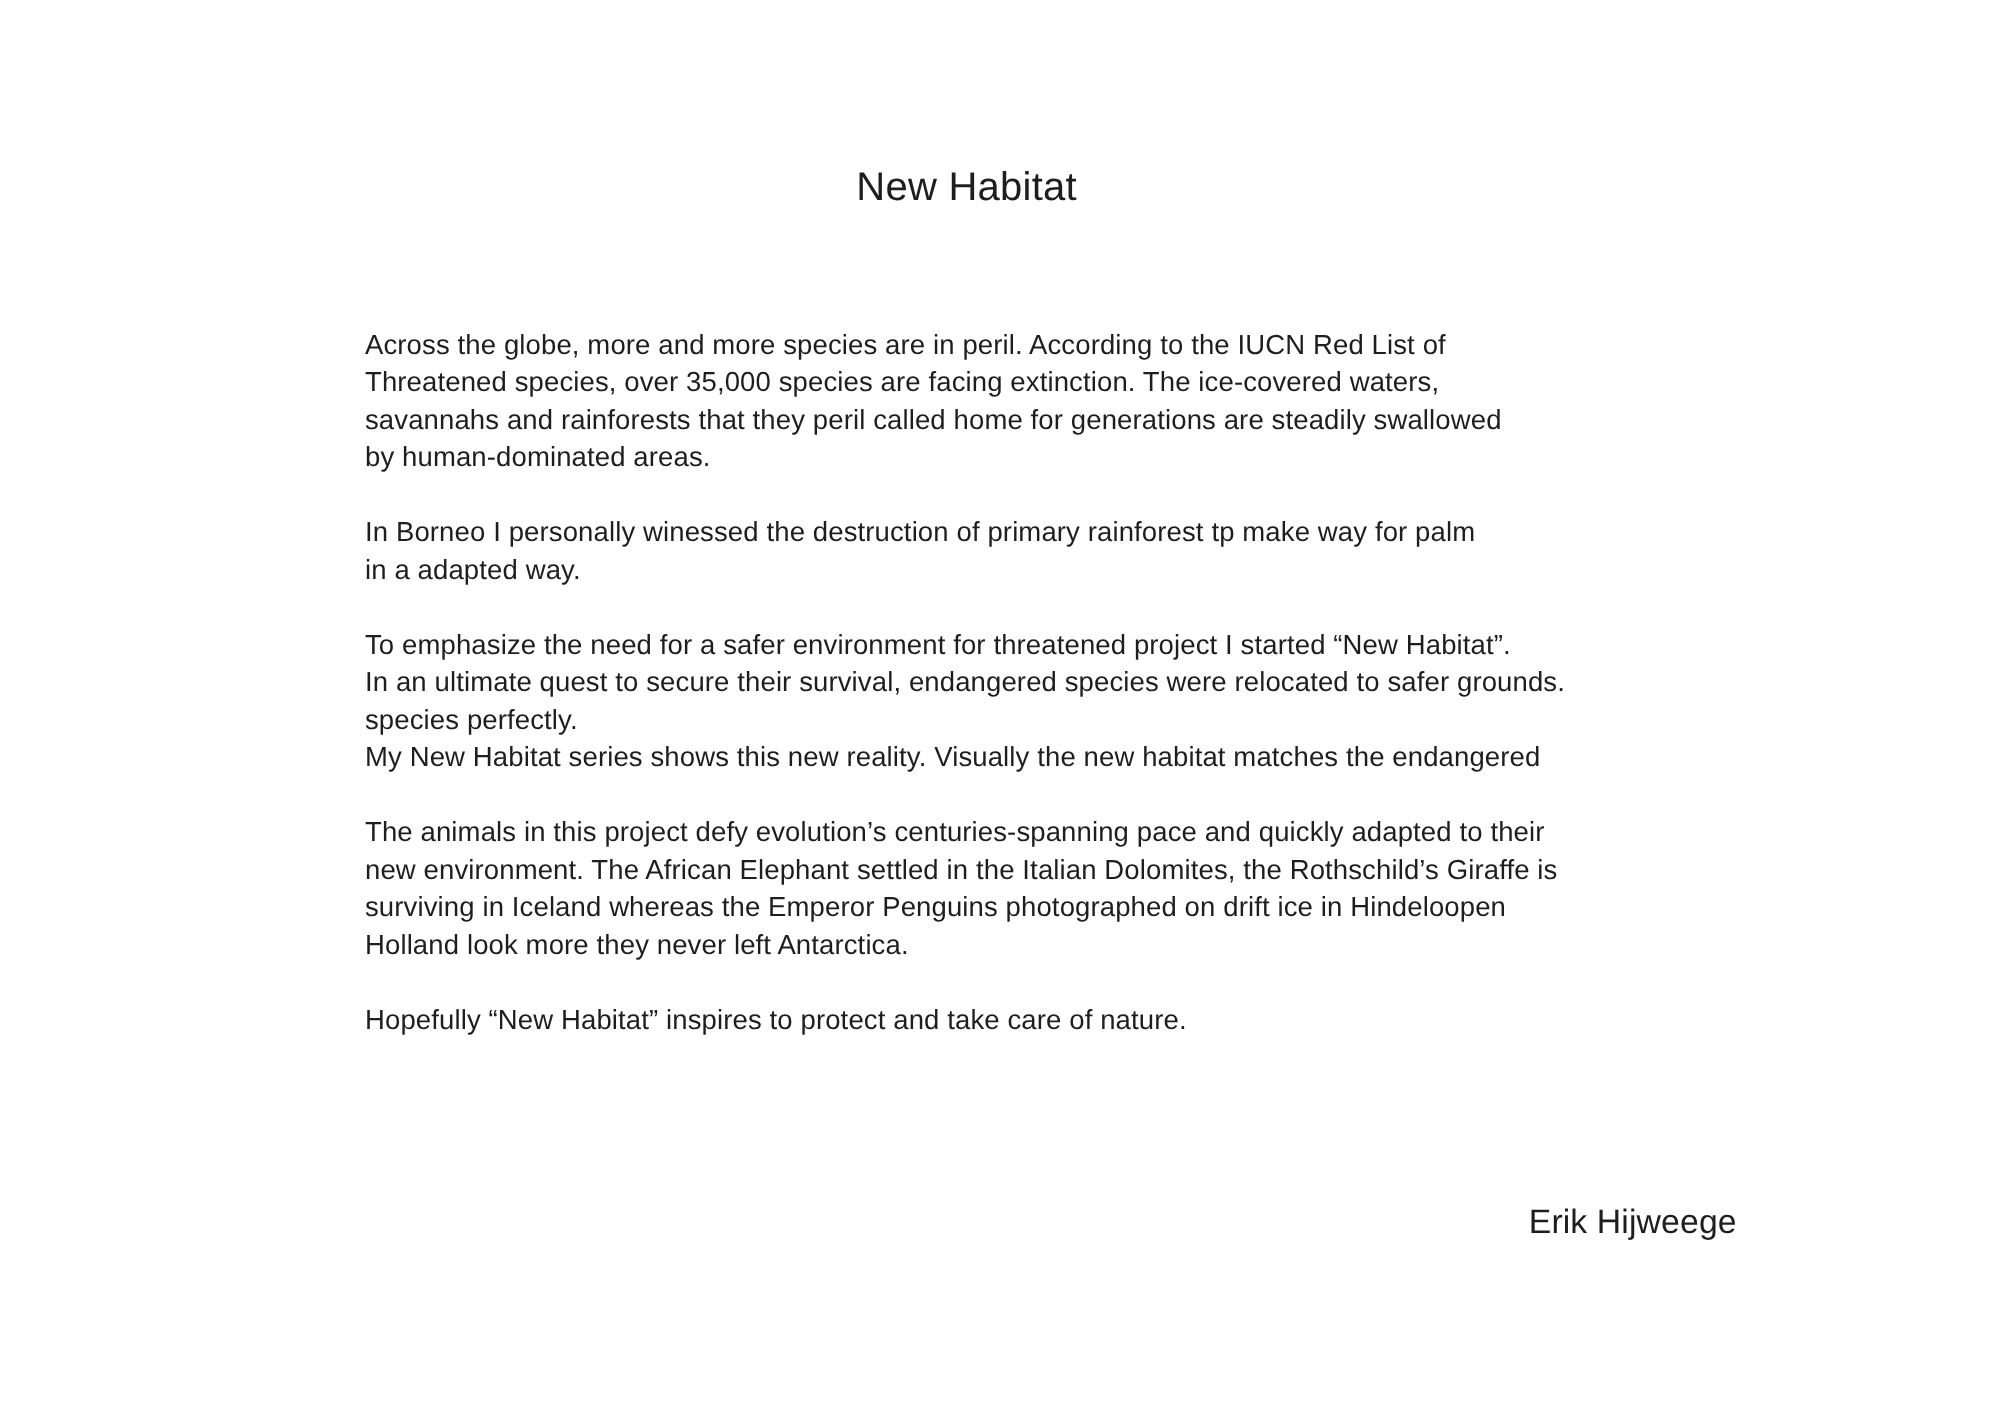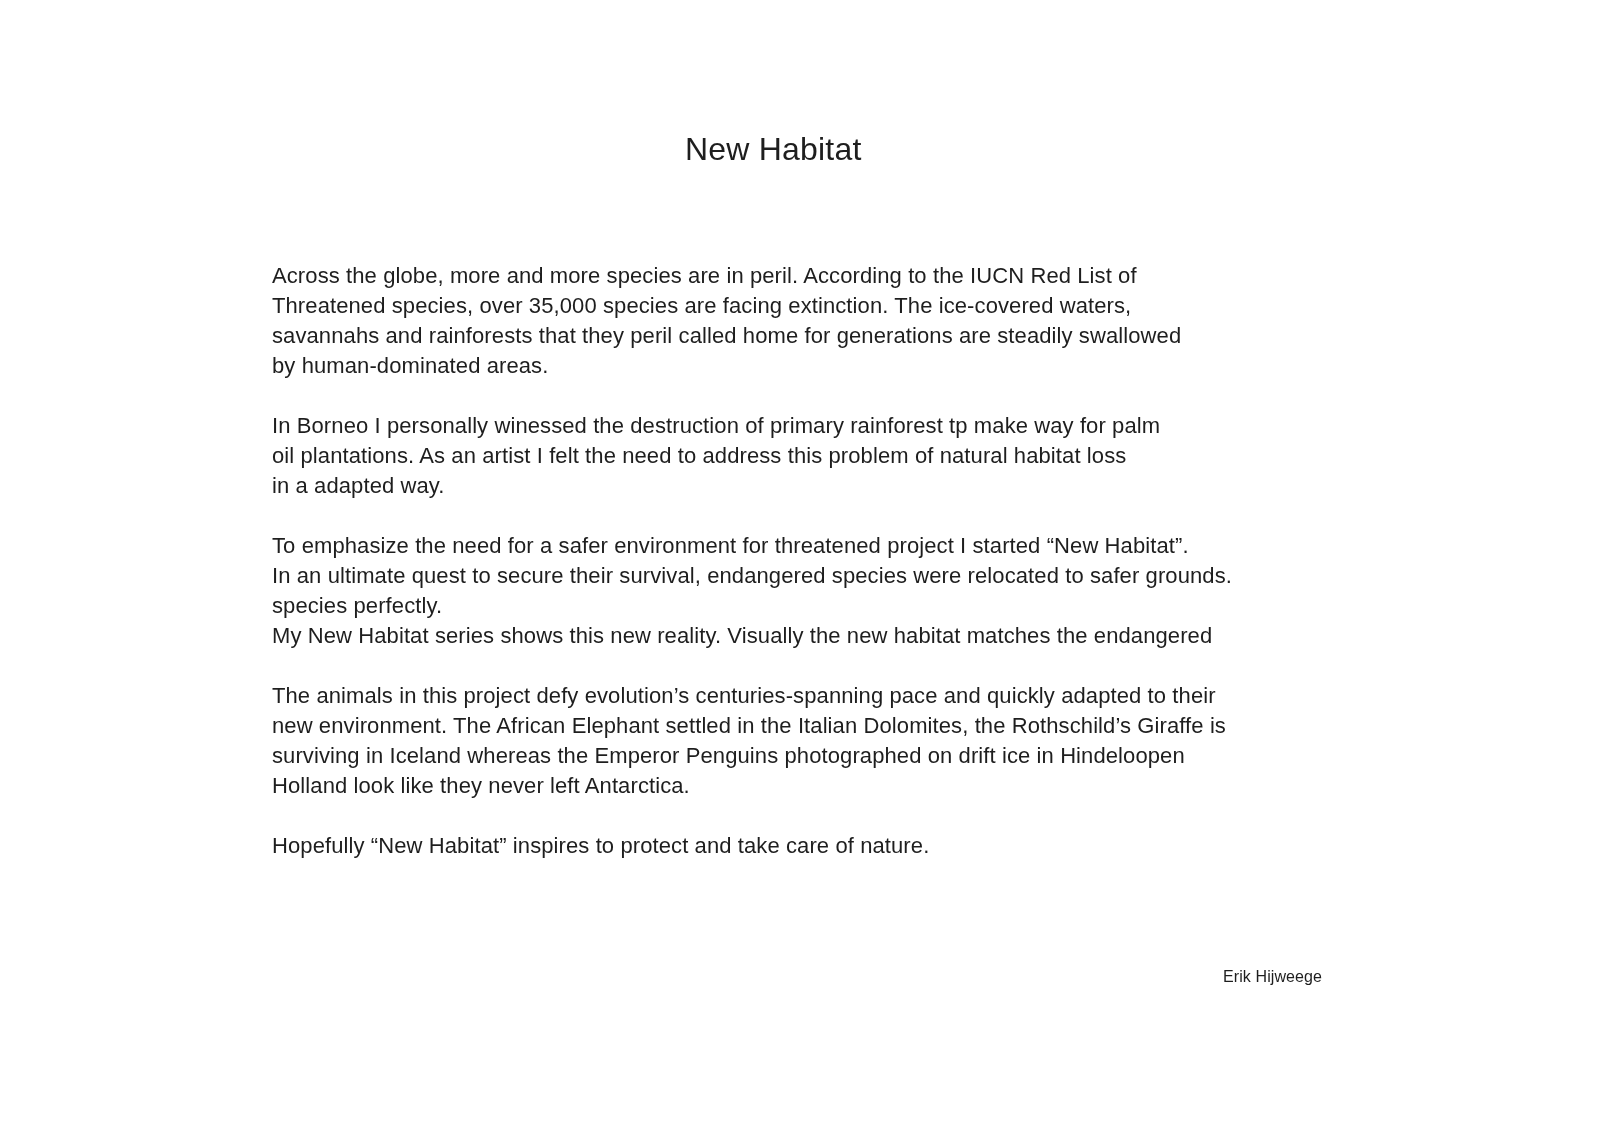--- a/index.html
+++ b/index.html
@@ -38,26 +38,27 @@
   }
   .paragraph {
     margin: 0 0 30px 0;
   }
   .paragraph:last-child {
     margin-bottom: 0;
   }
   .line {
     white-space: nowrap;
     height: 30px;
+    margin-left: 20px;
   }
   .doc-signature {
     position: absolute;
     left: 1223px;
     top: 962px;
-    font-size: 16px;
+    font-size: 27px;
     font-weight: 300;
     line-height: 30px;
     letter-spacing: 0.1px;
     white-space: nowrap;
   }
 </style>
 </head>
 <body>
 
 <div class="doc-title">New Habitat</div>
@@ -66,36 +67,35 @@
 
   <div class="paragraph">
     <div class="line">Across the globe, more and more species are in peril. According to the IUCN Red List of</div>
     <div class="line">Threatened species, over 35,000 species are facing extinction. The ice-covered waters,</div>
     <div class="line">savannahs and rainforests that they peril called home for generations are steadily swallowed</div>
     <div class="line">by human-dominated areas.</div>
   </div>
 
   <div class="paragraph">
     <div class="line">In Borneo I personally winessed the destruction of primary rainforest tp make way for palm</div>
-    <div class="line">oil plantations. As an artist I felt the need to address this problem of natural habitat loss</div>
     <div class="line">in a adapted way.</div>
   </div>
 
   <div class="paragraph">
     <div class="line">To emphasize the need for a safer environment for threatened project I started “New Habitat”.</div>
     <div class="line">In an ultimate quest to secure their survival, endangered species were relocated to safer grounds.</div>
     <div class="line">species perfectly.</div>
     <div class="line">My New Habitat series shows this new reality. Visually the new habitat matches the endangered</div>
   </div>
 
   <div class="paragraph">
     <div class="line">The animals in this project defy evolution’s centuries-spanning pace and quickly adapted to their</div>
     <div class="line">new environment. The African Elephant settled in the Italian Dolomites, the Rothschild’s Giraffe is</div>
     <div class="line">surviving in Iceland whereas the Emperor Penguins photographed on drift ice in Hindeloopen</div>
-    <div class="line">Holland look like they never left Antarctica.</div>
+    <div class="line">Holland look more they never left Antarctica.</div>
   </div>
 
   <div class="paragraph">
     <div class="line">Hopefully “New Habitat” inspires to protect and take care of nature.</div>
   </div>
 
 </div>
 
 <div class="doc-signature">Erik Hijweege</div>
 

